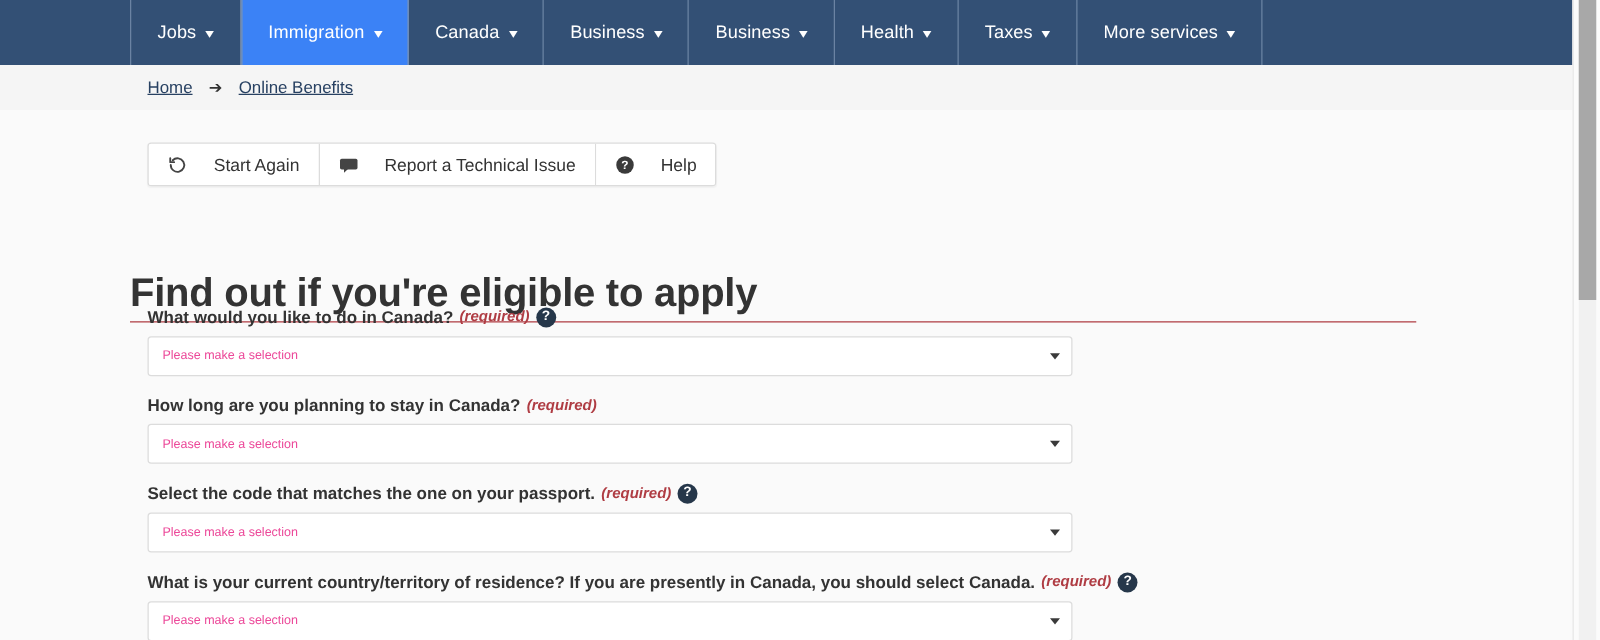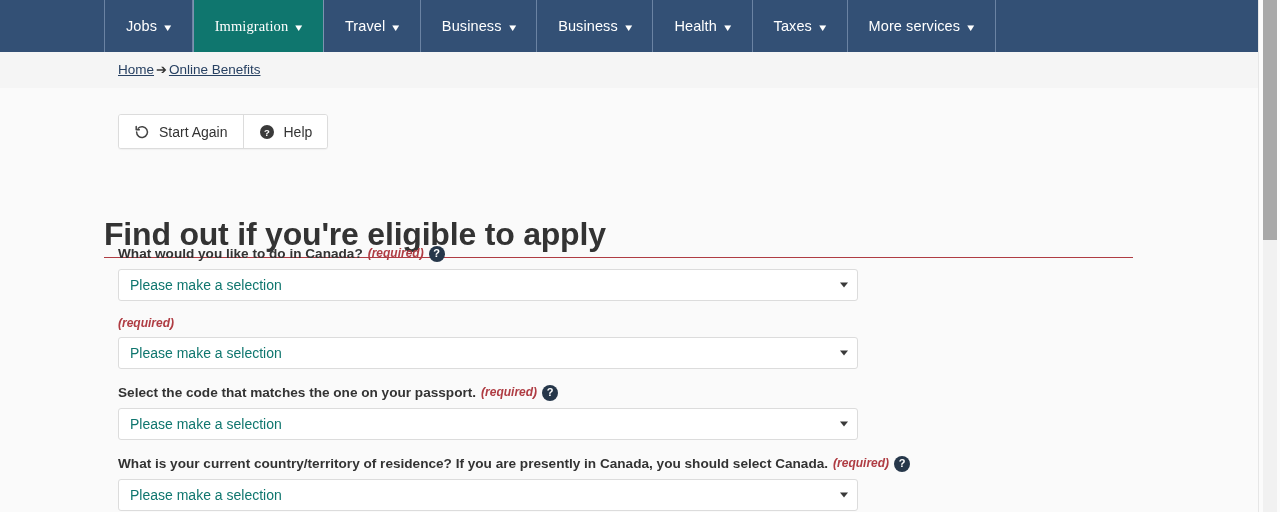--- a/index.html
+++ b/index.html
@@ -48,24 +48,23 @@
     justify-content: flex-end;
     padding: 0 21px;
     color: #ffffff;
     font-size: 14.5px;
     white-space: nowrap;
     border-right: 1px solid #6b83a3;
     box-sizing: border-box;
     letter-spacing: .1px;
   }
   .nav-item.active {
-    background: #0f766e;
+    background: #3b82f6;
     border-left: 1px solid #7d93af;
     border-right: 1px solid #7d93af;
-    font-family: Liberation Serif, serif;
   }
   .nav-item .caret {
     display: inline-block;
     margin-left: 8px;
     font-size: 11px;
     transform: scaleX(1.25);
     line-height: 1;
     position: relative;
     top: 1px;
   }
@@ -84,21 +83,21 @@
     box-sizing: border-box;
   }
   .breadcrumb {
     position: absolute;
     left: 118px;
     top: 10px;
     font-size: 13.5px;
     color: #284162;
     display: flex;
     align-items: flex-end;
-    gap: 2px;
+    gap: 13px;
   }
   .breadcrumb a {
     color: #284162;
     text-decoration: underline;
     cursor: pointer;
   }
   .breadcrumb .sep {
     color: #333333;
     font-size: 13px;
     text-decoration: none;
@@ -125,21 +124,21 @@
     display: flex;
     border: 1px solid #dcdcdc;
     border-radius: 3px;
     background: #ffffff;
     overflow: hidden;
     box-shadow: 0 1px 1px rgba(0,0,0,0.04);
   }
   .tb-btn {
     display: flex;
     align-items: center;
-    gap: 9px;
+    gap: 21px;
     padding: 0 15px;
     height: 33px;
     font-size: 14px;
     color: #333333;
     background: #ffffff;
     border-right: 1px solid #dcdcdc;
     cursor: pointer;
     white-space: nowrap;
     box-sizing: border-box;
   }
@@ -227,22 +226,22 @@
     height: 32px;
     background: #ffffff;
     border: 1px solid #dcdcdc;
     border-radius: 3px;
     box-sizing: border-box;
     display: flex;
     align-items: center;
     cursor: pointer;
   }
   .select-value {
-    font-size: 14px;
-    color: #0f766e;
+    font-size: 10px;
+    color: #ec4899;
     padding-left: 11px;
   }
   .select-arrow {
     position: absolute;
     right: 9px;
     top: 50%;
     transform: translateY(-50%);
     width: 0;
     height: 0;
     border-left: 4px solid transparent;
@@ -291,21 +290,21 @@
       <span>Jobs</span>
       <span class="caret">▾</span>
     </div>
 
     <div class="nav-item active">
       <span>Immigration</span>
       <span class="caret">▾</span>
     </div>
 
     <div class="nav-item">
-      <span>Travel</span>
+      <span>Canada</span>
       <span class="caret">▾</span>
     </div>
 
     <div class="nav-item">
       <span>Business</span>
       <span class="caret">▾</span>
     </div>
 
     <div class="nav-item">
       <span>Business</span>
@@ -346,20 +345,29 @@
         <span class="tb-icon">
           <svg viewBox="0 0 16 16" width="16" height="16" fill="none" stroke="currentColor" stroke-width="1.5">
             <path d="M2.6 8a5.4 5.4 0 1 0 1.6-3.8" stroke-linecap="round"></path>
             <path d="M2.2 2.6v3.1h3.1" stroke-linecap="round" stroke-linejoin="round"></path>
           </svg>
         </span>
         <span>Start Again</span>
       </div>
 
 
+      <div class="tb-btn">
+        <span class="tb-icon">
+          <svg viewBox="0 0 16 16" width="16" height="16" fill="currentColor">
+            <rect x="1" y="3" width="14" height="8.6" rx="1.4"></rect>
+            <path d="M4.2 11.2 L4.2 14.2 L7.4 11.2 Z"></path>
+          </svg>
+        </span>
+        <span>Report a Technical Issue</span>
+      </div>
 
       <div class="tb-btn">
         <span class="tb-icon">
           <svg viewBox="0 0 16 16" width="16" height="16">
             <circle cx="8" cy="8" r="7" fill="#3a3a3a"></circle>
             <text x="8" y="11.6" text-anchor="middle" font-size="9.5" font-weight="bold" fill="#ffffff" font-family="Liberation Sans, sans-serif">?</text>
           </svg>
         </span>
         <span>Help</span>
       </div>
@@ -379,20 +387,21 @@
             </span>
         </div>
         <div class="select-box">
           <span class="select-value">Please make a selection</span>
           <span class="select-arrow"></span>
         </div>
       </div>
 
       <div class="field">
         <div class="field-label">
+          <span>How long are you planning to stay in Canada?</span>
           <span class="required-tag">(required)</span>
         </div>
         <div class="select-box">
           <span class="select-value">Please make a selection</span>
           <span class="select-arrow"></span>
         </div>
       </div>
 
       <div class="field">
         <div class="field-label">

